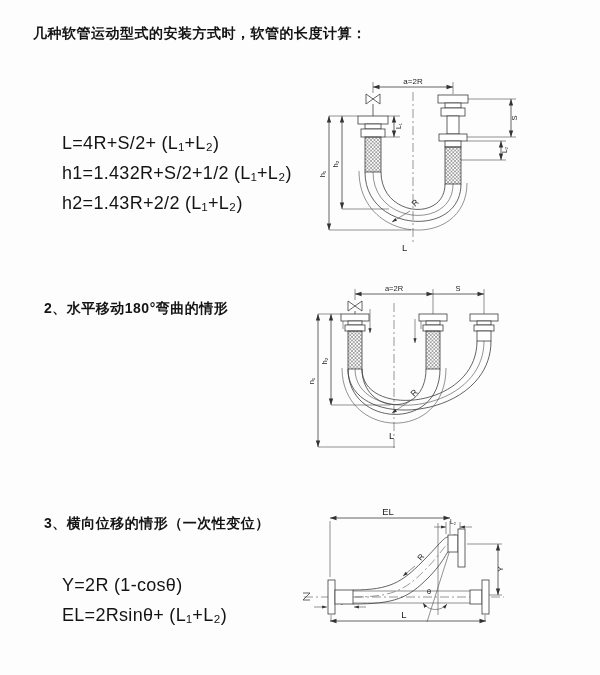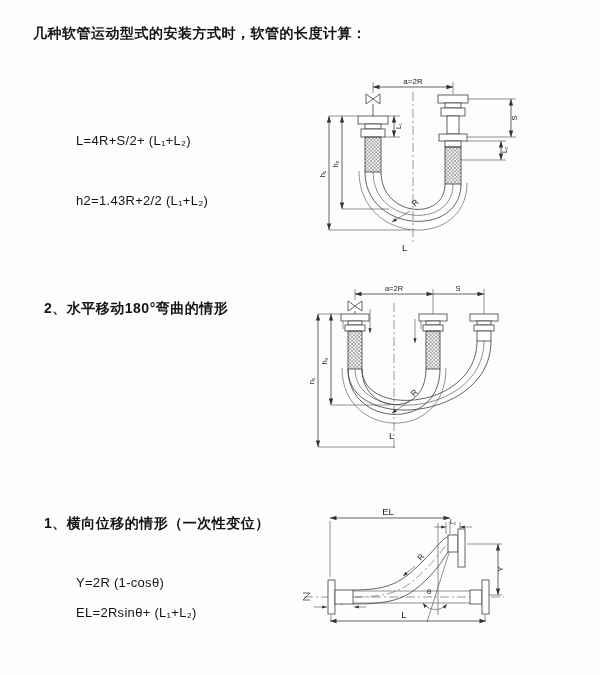--- a/index.html
+++ b/index.html
@@ -4,41 +4,42 @@
 <style>
   html,body{margin:0;padding:0;}
   body{
     width:600px;height:675px;position:relative;overflow:hidden;
     background:#fdfdfd;color:#141414;
     font-family:"Liberation Sans","DejaVu Sans",sans-serif;
   }
   .page{position:absolute;inset:0;background:#fdfdfd;}
   .title{position:absolute;left:33px;top:25px;font-size:14px;font-weight:700;letter-spacing:.5px;white-space:nowrap;}
   .heading{position:absolute;left:44px;font-size:14px;font-weight:700;letter-spacing:.5px;white-space:nowrap;}
-  .formula{position:absolute;left:76px;font-size:13px;letter-spacing:.3px;white-space:nowrap;}
+  .formula{position:absolute;left:62px;font-size:18px;letter-spacing:.3px;white-space:nowrap;}
   svg{position:absolute;}
   svg text{fill:#1e1e1e;font-family:"Liberation Sans","DejaVu Sans",sans-serif;}
   .ln{stroke:#3c3c3c;fill:none;stroke-width:.8;}
   .thin{stroke:#4a4a4a;fill:none;stroke-width:.6;}
   .cl{stroke:#555;fill:none;stroke-width:.6;stroke-dasharray:9 3 2 3;}
   .fit{stroke:#3c3c3c;fill:#fff;stroke-width:.8;}
 </style>
 </head>
 <body>
 
 <div class="page">
 
   <div class="title">几种软管运动型式的安装方式时，软管的长度计算：</div>
 
   <div class="formula" style="top:133px">L=4R+S/2+ (L₁+L₂)</div>
+  <div class="formula" style="top:163px">h1=1.432R+S/2+1/2 (L₁+L₂)</div>
   <div class="formula" style="top:193px">h2=1.43R+2/2 (L₁+L₂)</div>
 
   <div class="heading" style="top:300px">2、水平移动180°弯曲的情形</div>
 
-  <div class="heading" style="top:515px">1、横向位移的情形（一次性变位）</div>
+  <div class="heading" style="top:515px">3、横向位移的情形（一次性变位）</div>
   <div class="formula" style="top:575px">Y=2R (1-cosθ)</div>
   <div class="formula" style="top:605px">EL=2Rsinθ+ (L₁+L₂)</div>
 
   <svg style="left:315px;top:70px" width="215" height="192" viewBox="0 0 215 192">
     <defs>
       <pattern id="br1" width="3.5" height="3.5" patternUnits="userSpaceOnUse">
         <path d="M0,3.5 L3.5,0 M0,0 L3.5,3.5" stroke="#5a5a5a" stroke-width="0.5"></path>
       </pattern>
       <marker id="ar1" viewBox="0 0 10 10" refX="9.5" refY="5" markerWidth="9" markerHeight="9" orient="auto-start-reverse">
         <path d="M0.5,2 L9.5,5 L0.5,8 Z" fill="#333"></path>

